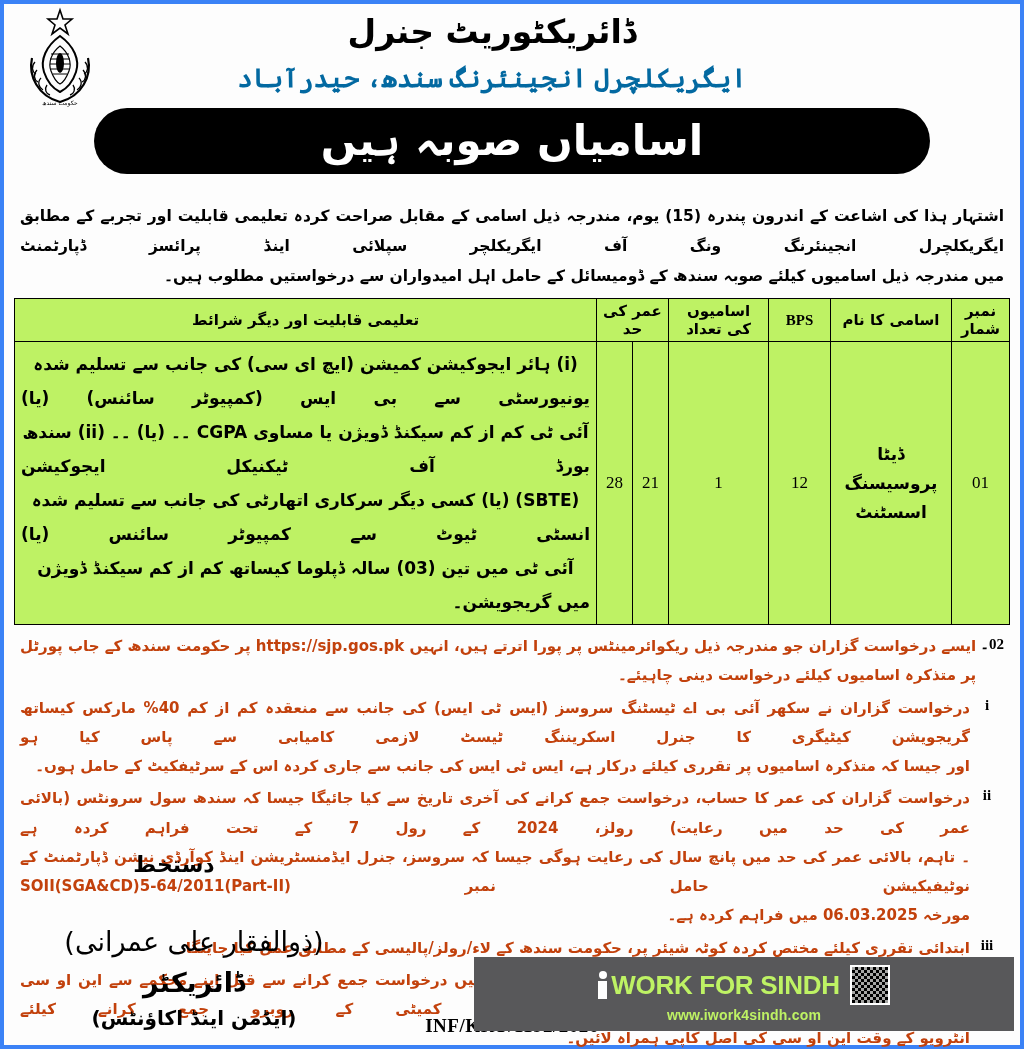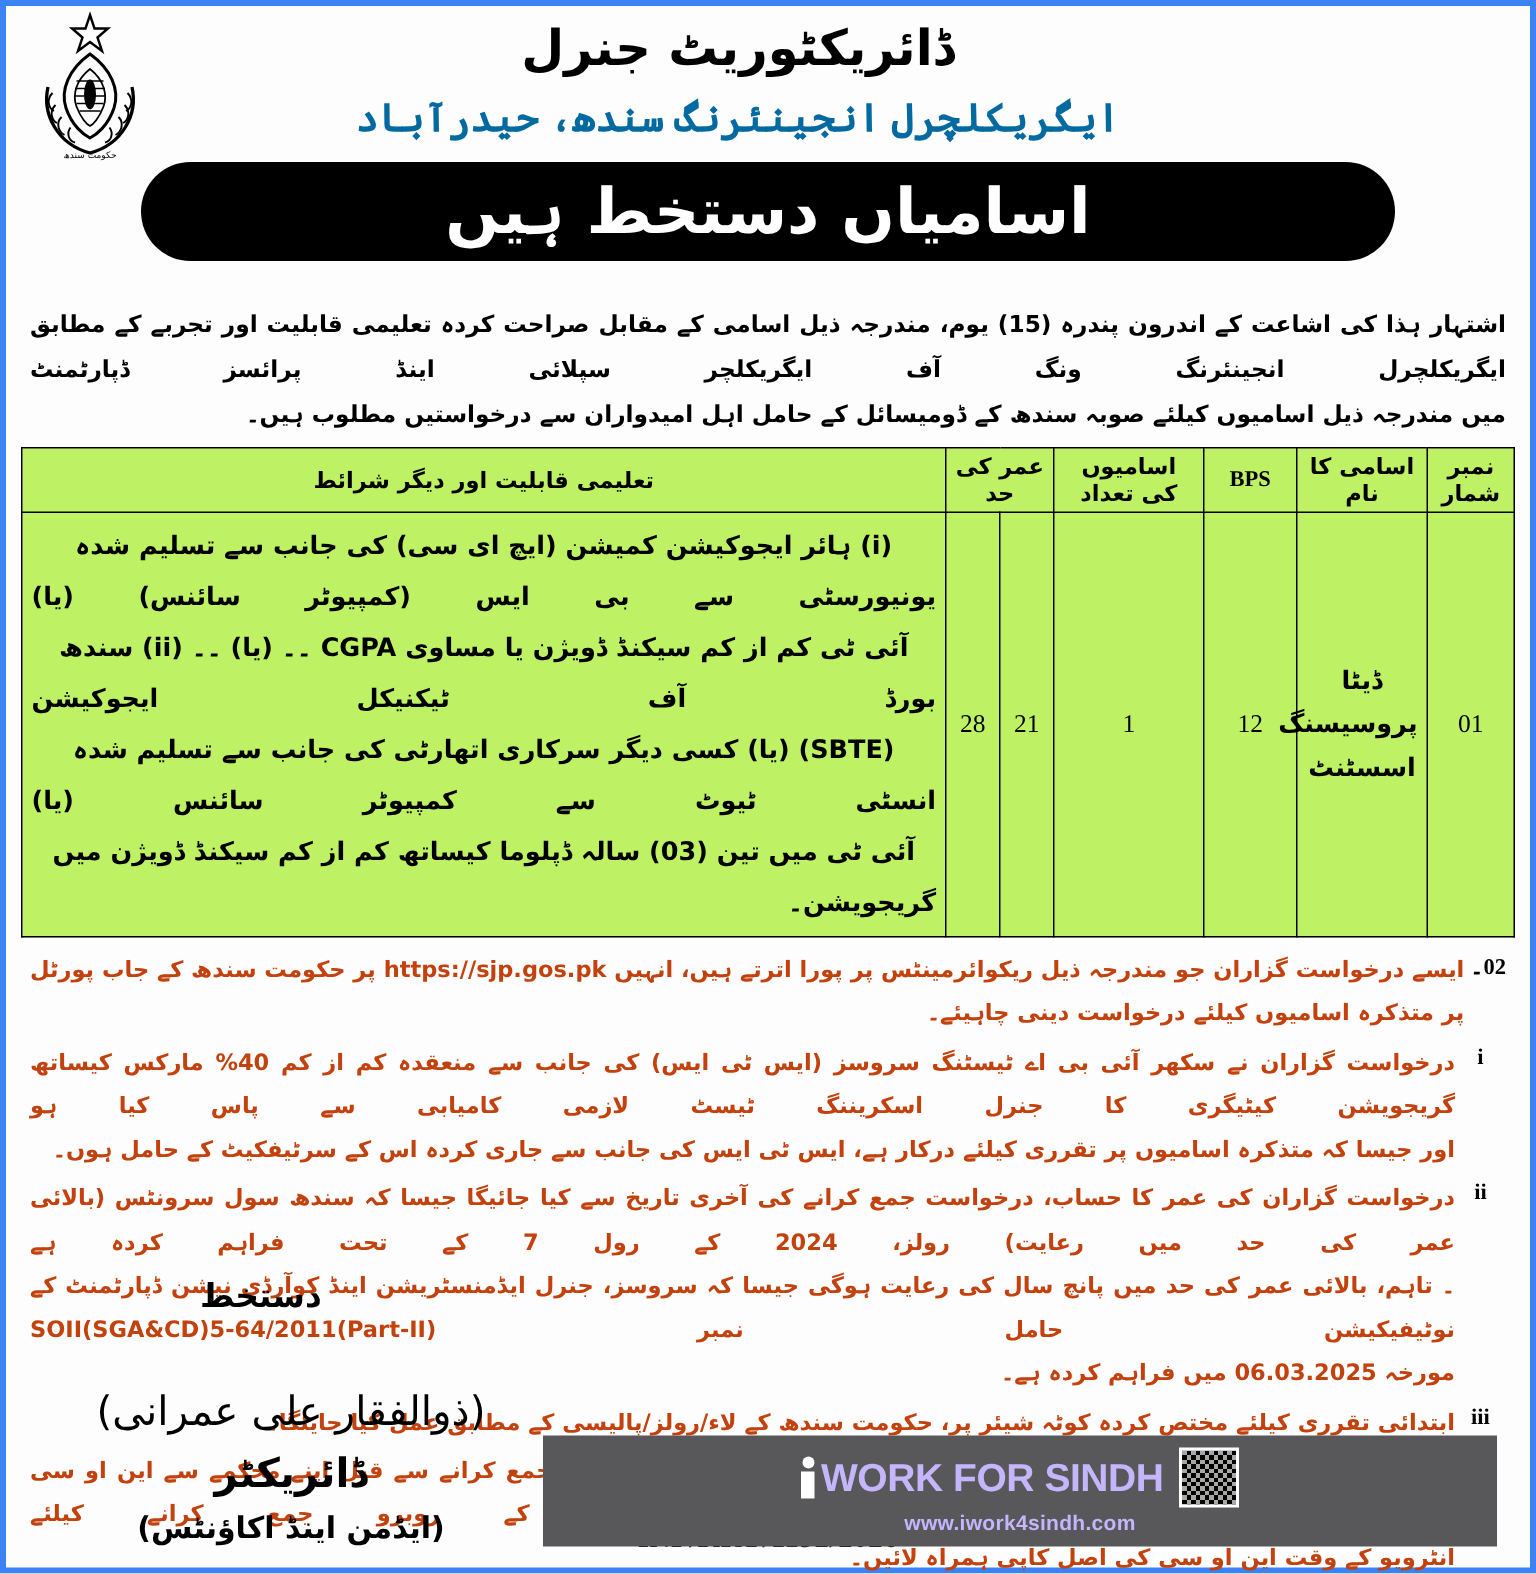--- a/index.html
+++ b/index.html
@@ -120,21 +120,21 @@
   }
 
   table.vac-table tbody td {
     background: #bef264;
     font-size: 17px;
     height: 140px;
     padding: 5px 6px;
   }
 
   .col-sr     { width: 58px; }
-  .col-post   { width: 87px; }
+  .col-post   { width: 121px; }
   .col-bps    { width: 62px; }
   .col-num    { width: 100px; }
   .col-agemin { width: 72px; }
   .col-agemax { width: 72px; }
 
   td.post-name {
     font-size: 16px;
     font-weight: 600;
     line-height: 1.7;
   }
@@ -247,31 +247,31 @@
     font-size: 19px;
     font-weight: 700;
     letter-spacing: 0.5px;
     color: #000;
     direction: ltr;
   }
 
   
   .iwork-banner {
     position: absolute;
-    right: 22px;
+    right: 6px;
     bottom: 14px;
-    width: 636px;
+    width: 540px;
     height: 74px;
     background: #58585a;
     display: flex;
     flex-direction: column;
     align-items: center;
     justify-content: center;
     direction: ltr;
-    color: #c4b5fd;
+    color: #bef264;
   }
 
   .iwork-top {
     display: flex;
     flex-direction: row;
     align-items: center;
     justify-content: center;
     gap: 10px;
   }
 
@@ -370,21 +370,21 @@
         </g>
         <text x="42" y="99" font-size="6" text-anchor="middle" fill="#000" font-family="DejaVu Sans, sans-serif">حکومت سندھ</text>
       </svg>
     </div>
 
     <div class="title-line-1">ڈائریکٹوریٹ جنرل</div>
     <div class="title-line-2">ایگریکلچرل انجینئرنگ سندھ، حیدرآباد</div>
   </div>
 
   <div class="vacancy-banner-wrap">
-    <div class="vacancy-banner">اسامیاں دستخط ہیں</div>
+    <div class="vacancy-banner">اسامیاں صوبہ ہیں</div>
   </div>
 
   <div class="intro-block">
     <div>اشتہار ہذا کی اشاعت کے اندرون پندرہ (15) یوم، مندرجہ ذیل اسامی کے مقابل صراحت کردہ تعلیمی قابلیت اور تجربے کے مطابق ایگریکلچرل انجینئرنگ ونگ آف ایگریکلچر سپلائی اینڈ پرائسز ڈپارٹمنٹ</div>
     <div class="p-last">میں مندرجہ ذیل اسامیوں کیلئے صوبہ سندھ کے ڈومیسائل کے حامل اہل امیدواران سے درخواستیں مطلوب ہیں۔</div>
   </div>
 
   <div class="table-wrap">
     <table class="vac-table">
       <thead>

